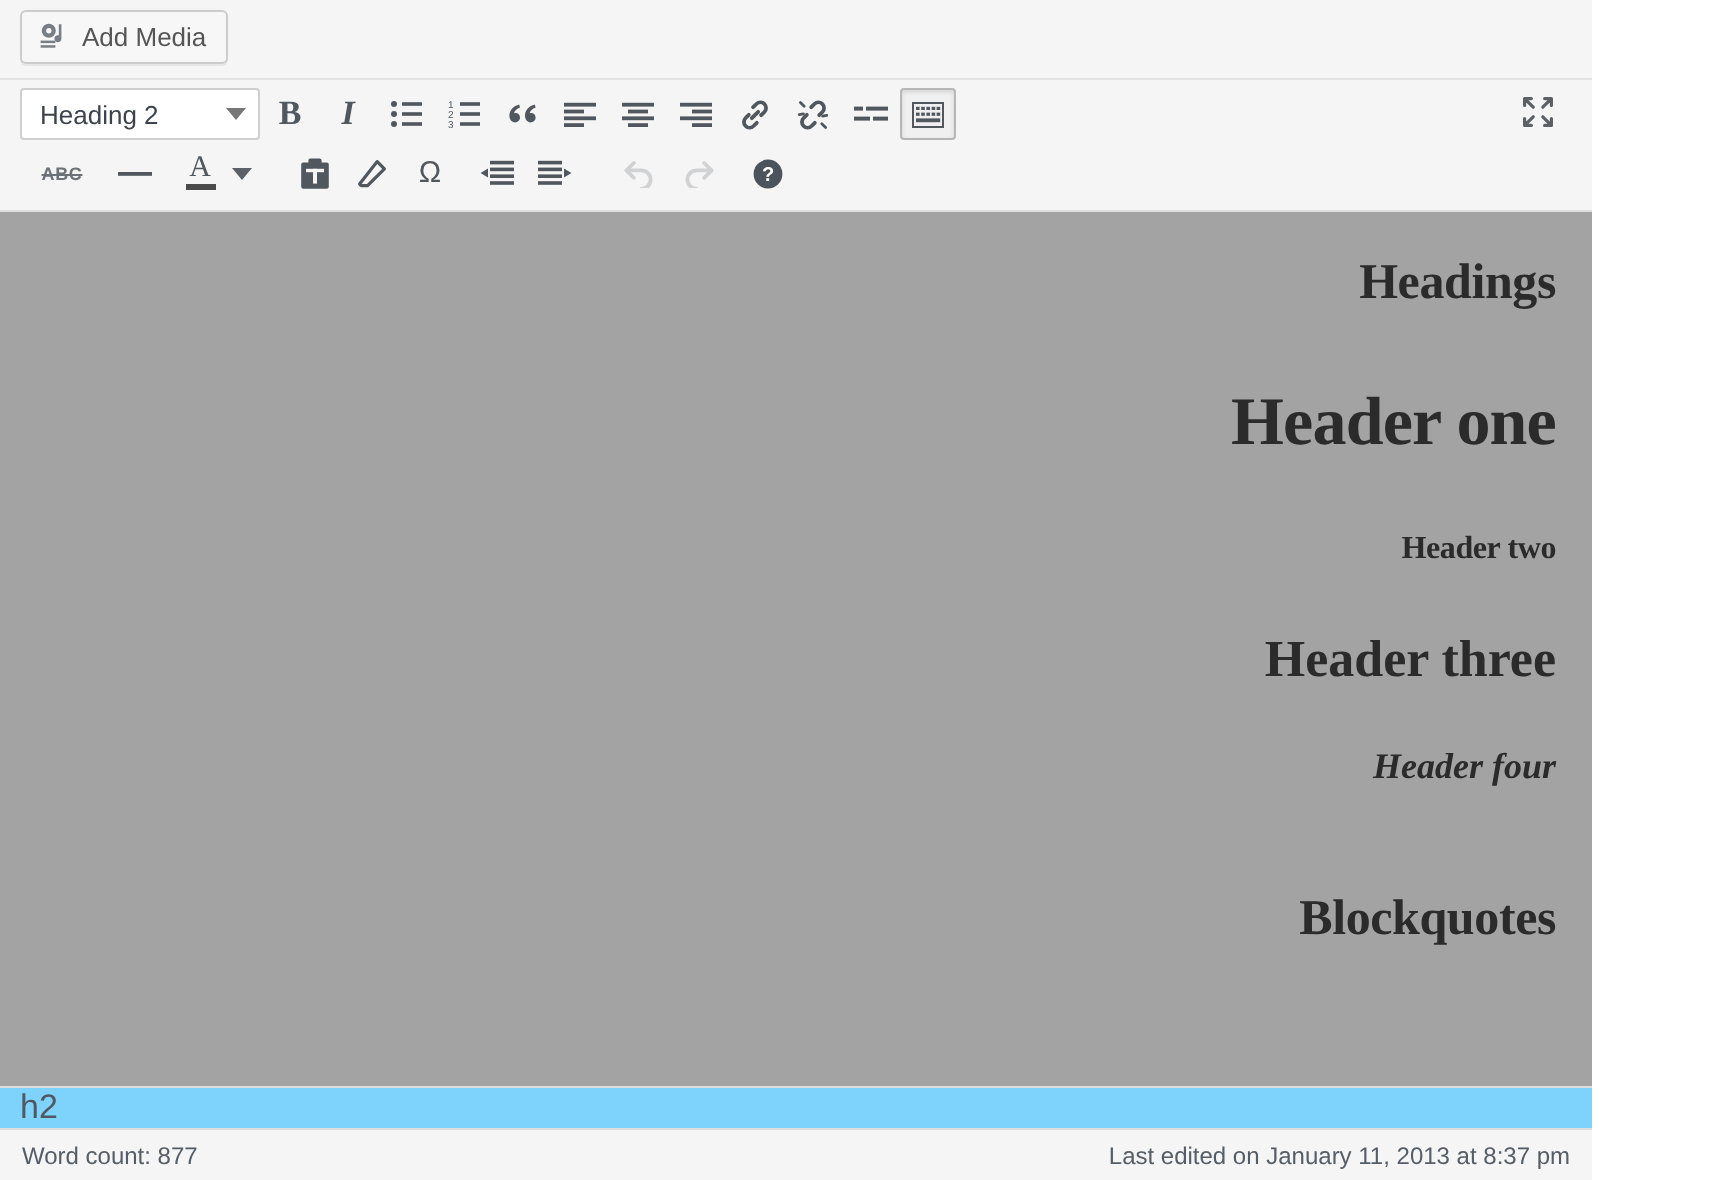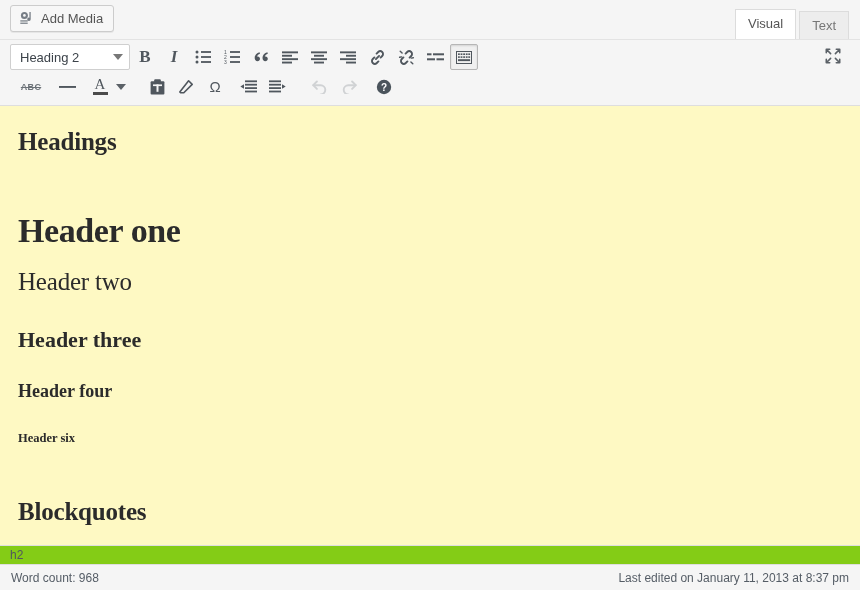--- a/index.html
+++ b/index.html
@@ -6,24 +6,25 @@
   html, body {
     margin: 0; padding: 0;
     width: 860px; height: 590px;
     overflow: hidden;
     background: #fff;
     font-family: "Liberation Sans", sans-serif;
     -webkit-font-smoothing: antialiased;
   }
   #app {
     position: relative;
-    width: 860px; height: 590px;
+    width: 796px; height: 590px;
     background: #f5f5f5;
     display: flex;
     flex-direction: column;
+    text-align: right;
   }
 
   
   .top-bar {
     position: relative;
     height: 39px;
     background: #f5f5f5;
     flex: 0 0 39px;
   }
   .add-media-btn {
@@ -183,44 +184,44 @@
     right: 14px; top: 5px;
     width: 26px; height: 26px;
     display: flex; align-items: center; justify-content: center;
     cursor: pointer;
     border-radius: 2px;
   }
 
   
   .content {
     flex: 1 1 auto;
-    background: #fef9c3;
+    background: #a3a3a3;
     overflow: hidden;
     padding: 0 18px;
     position: relative;
   }
   .doc { font-family: "Liberation Serif", serif; color: #2b2b2b; }
   .doc .h-sec   { font-size: 25px; font-weight: bold; margin: 22px 0 0 0; letter-spacing: -.2px; }
-  .doc .h1      { font-size: 34px; font-weight: bold; margin: 56px 0 0 0; letter-spacing: -.4px; }
-  .doc .h2      { font-size: 25px; font-weight: normal; margin: 18px 0 0 0; letter-spacing: -.2px; }
-  .doc .h3      { font-size: 22px; font-weight: bold; margin: 31px 0 0 0; }
-  .doc .h4      { font-size: 18px; font-weight: bold; margin: 28px 0 0 0; }
+  .doc .h1      { font-size: 34px; font-weight: bold; margin: 37px 0 0 0; letter-spacing: -.4px; }
+  .doc .h2      { font-size: 16px; font-weight: bold; margin: 35px 0 0 0; letter-spacing: -.2px; }
+  .doc .h3      { font-size: 26px; font-weight: bold; margin: 31px 0 0 0; }
+  .doc .h4      { font-size: 18px; font-weight: bold; margin: 28px 0 0 0; font-style: italic; }
   .doc .h5      { font-size: 15px; font-weight: bold; margin: 28px 0 0 0; }
   .doc .h6      { font-size: 12.5px; font-weight: bold; margin: 29px 0 0 0; }
   .doc .h-sec2  { font-size: 25px; font-weight: bold; margin: 52px 0 0 0; letter-spacing: -.2px; }
 
   
   .path-bar {
     flex: 0 0 19px;
-    background: #84cc16;
+    background: #7dd3fc;
     border-top: 1px solid #dedede;
     display: flex;
     align-items: center;
     padding: 0 10px;
-    font-size: 12px;
+    font-size: 17px;
     color: #51585f;
   }
   .status-bar {
     flex: 0 0 26px;
     background: #f5f5f5;
     border-top: 1px solid #dedede;
     display: flex;
     align-items: center;
     justify-content: space-between;
     padding: 0 11px;
@@ -241,28 +242,20 @@
           <circle cx="5.4" cy="4.4" r="3.5" fill="#777e86"></circle>
           <circle cx="5.4" cy="4.4" r="1.35" fill="#f7f7f7"></circle>
           <path d="M10.1 1.1h1.6v7.2a1.75 1.75 0 1 1-1.3-1.66V1.1z" fill="#777e86"></path>
           <path d="M1.3 9.3h7.4v1.25H1.3z" fill="#777e86"></path>
           <path d="M1.3 11.6h7.4v1.25H1.3z" fill="#777e86"></path>
         </svg>
       </span>
       <span>Add Media</span>
     </div>
 
-    <div class="tab-group">
-      <div class="ed-tab active">
-        <span>Visual</span>
-      </div>
-      <div class="ed-tab">
-        <span>Text</span>
-      </div>
-    </div>
   </div>
 
   <div class="toolbar-wrap">
 
     <div class="tb-row row1">
 
       <div class="format-select">
         <span>Heading 2</span>
         <span class="caret"></span>
       </div>
@@ -505,28 +498,27 @@
     </div>
   </div>
 
   <div class="content">
     <div class="doc">
       <div class="h-sec">Headings</div>
       <div class="h1">Header one</div>
       <div class="h2">Header two</div>
       <div class="h3">Header three</div>
       <div class="h4">Header four</div>
-      <div class="h6">Header six</div>
       <div class="h-sec2">Blockquotes</div>
 
     </div>
   </div>
 
   <div class="path-bar">
     <span>h2</span>
   </div>
 
   <div class="status-bar">
-    <span>Word count: 968</span>
+    <span>Word count: 877</span>
     <span>Last edited on January 11, 2013 at 8:37 pm</span>
   </div>
 
 </div>
 
 </body></html>

